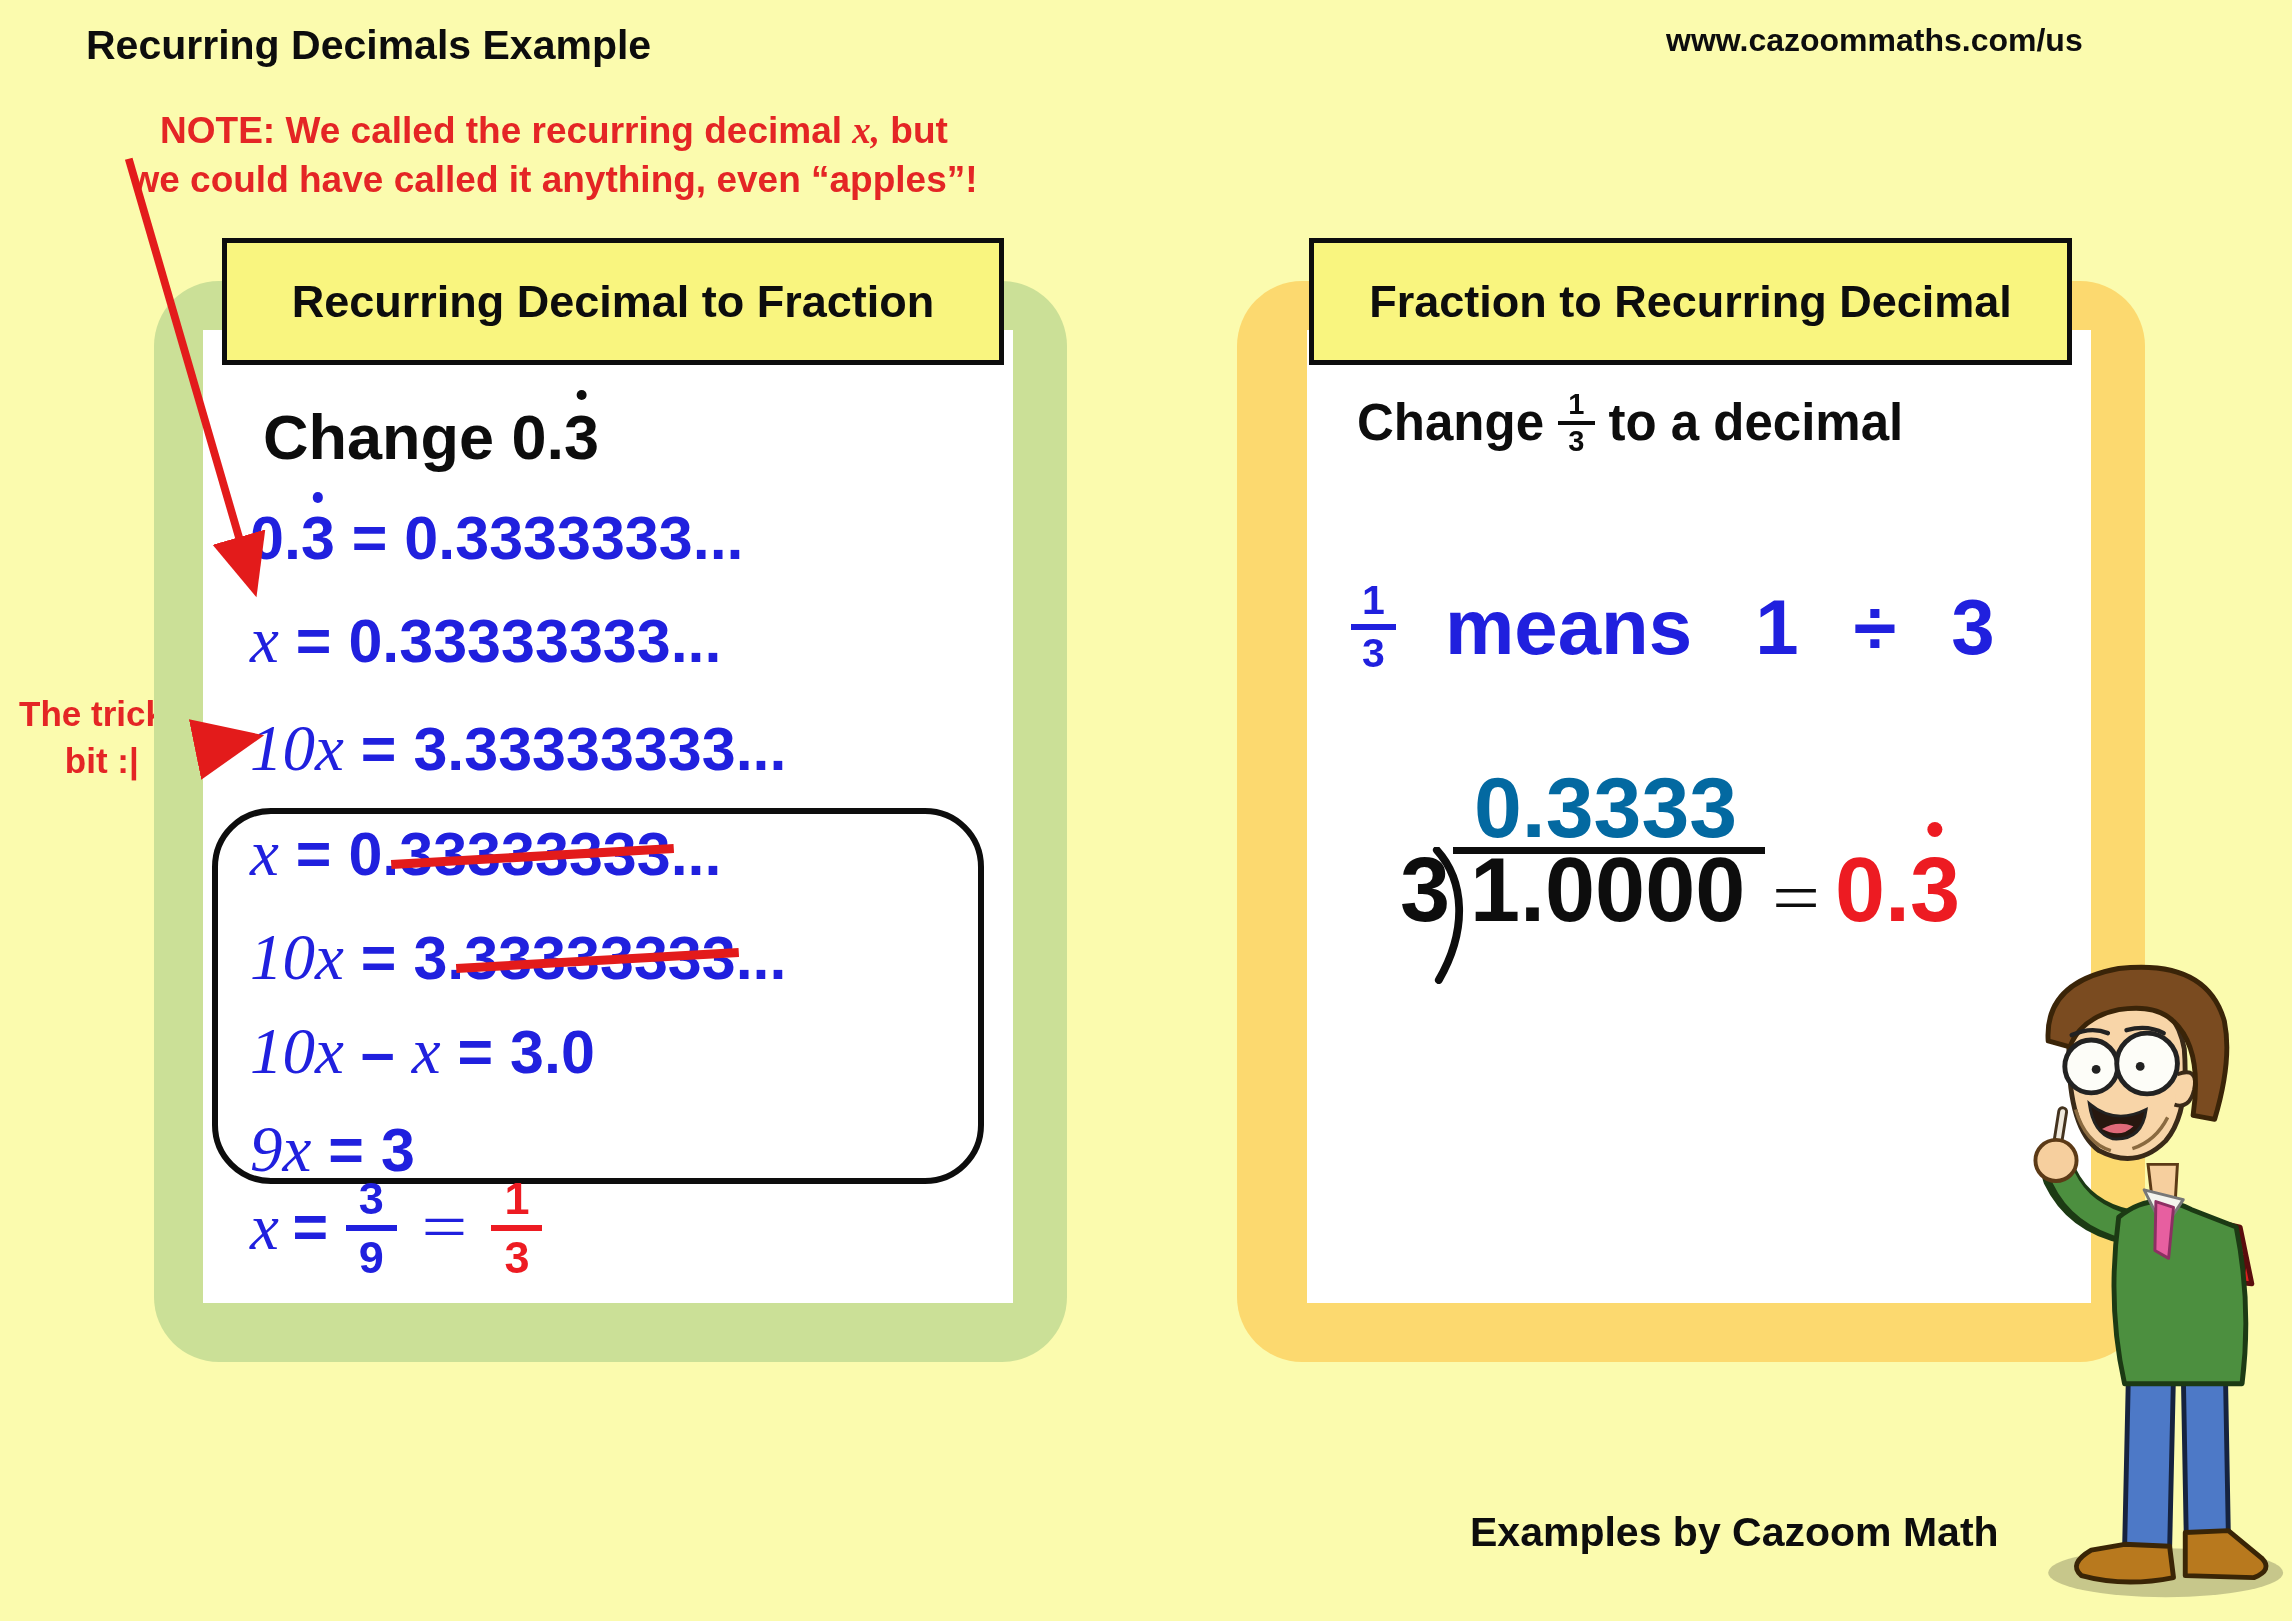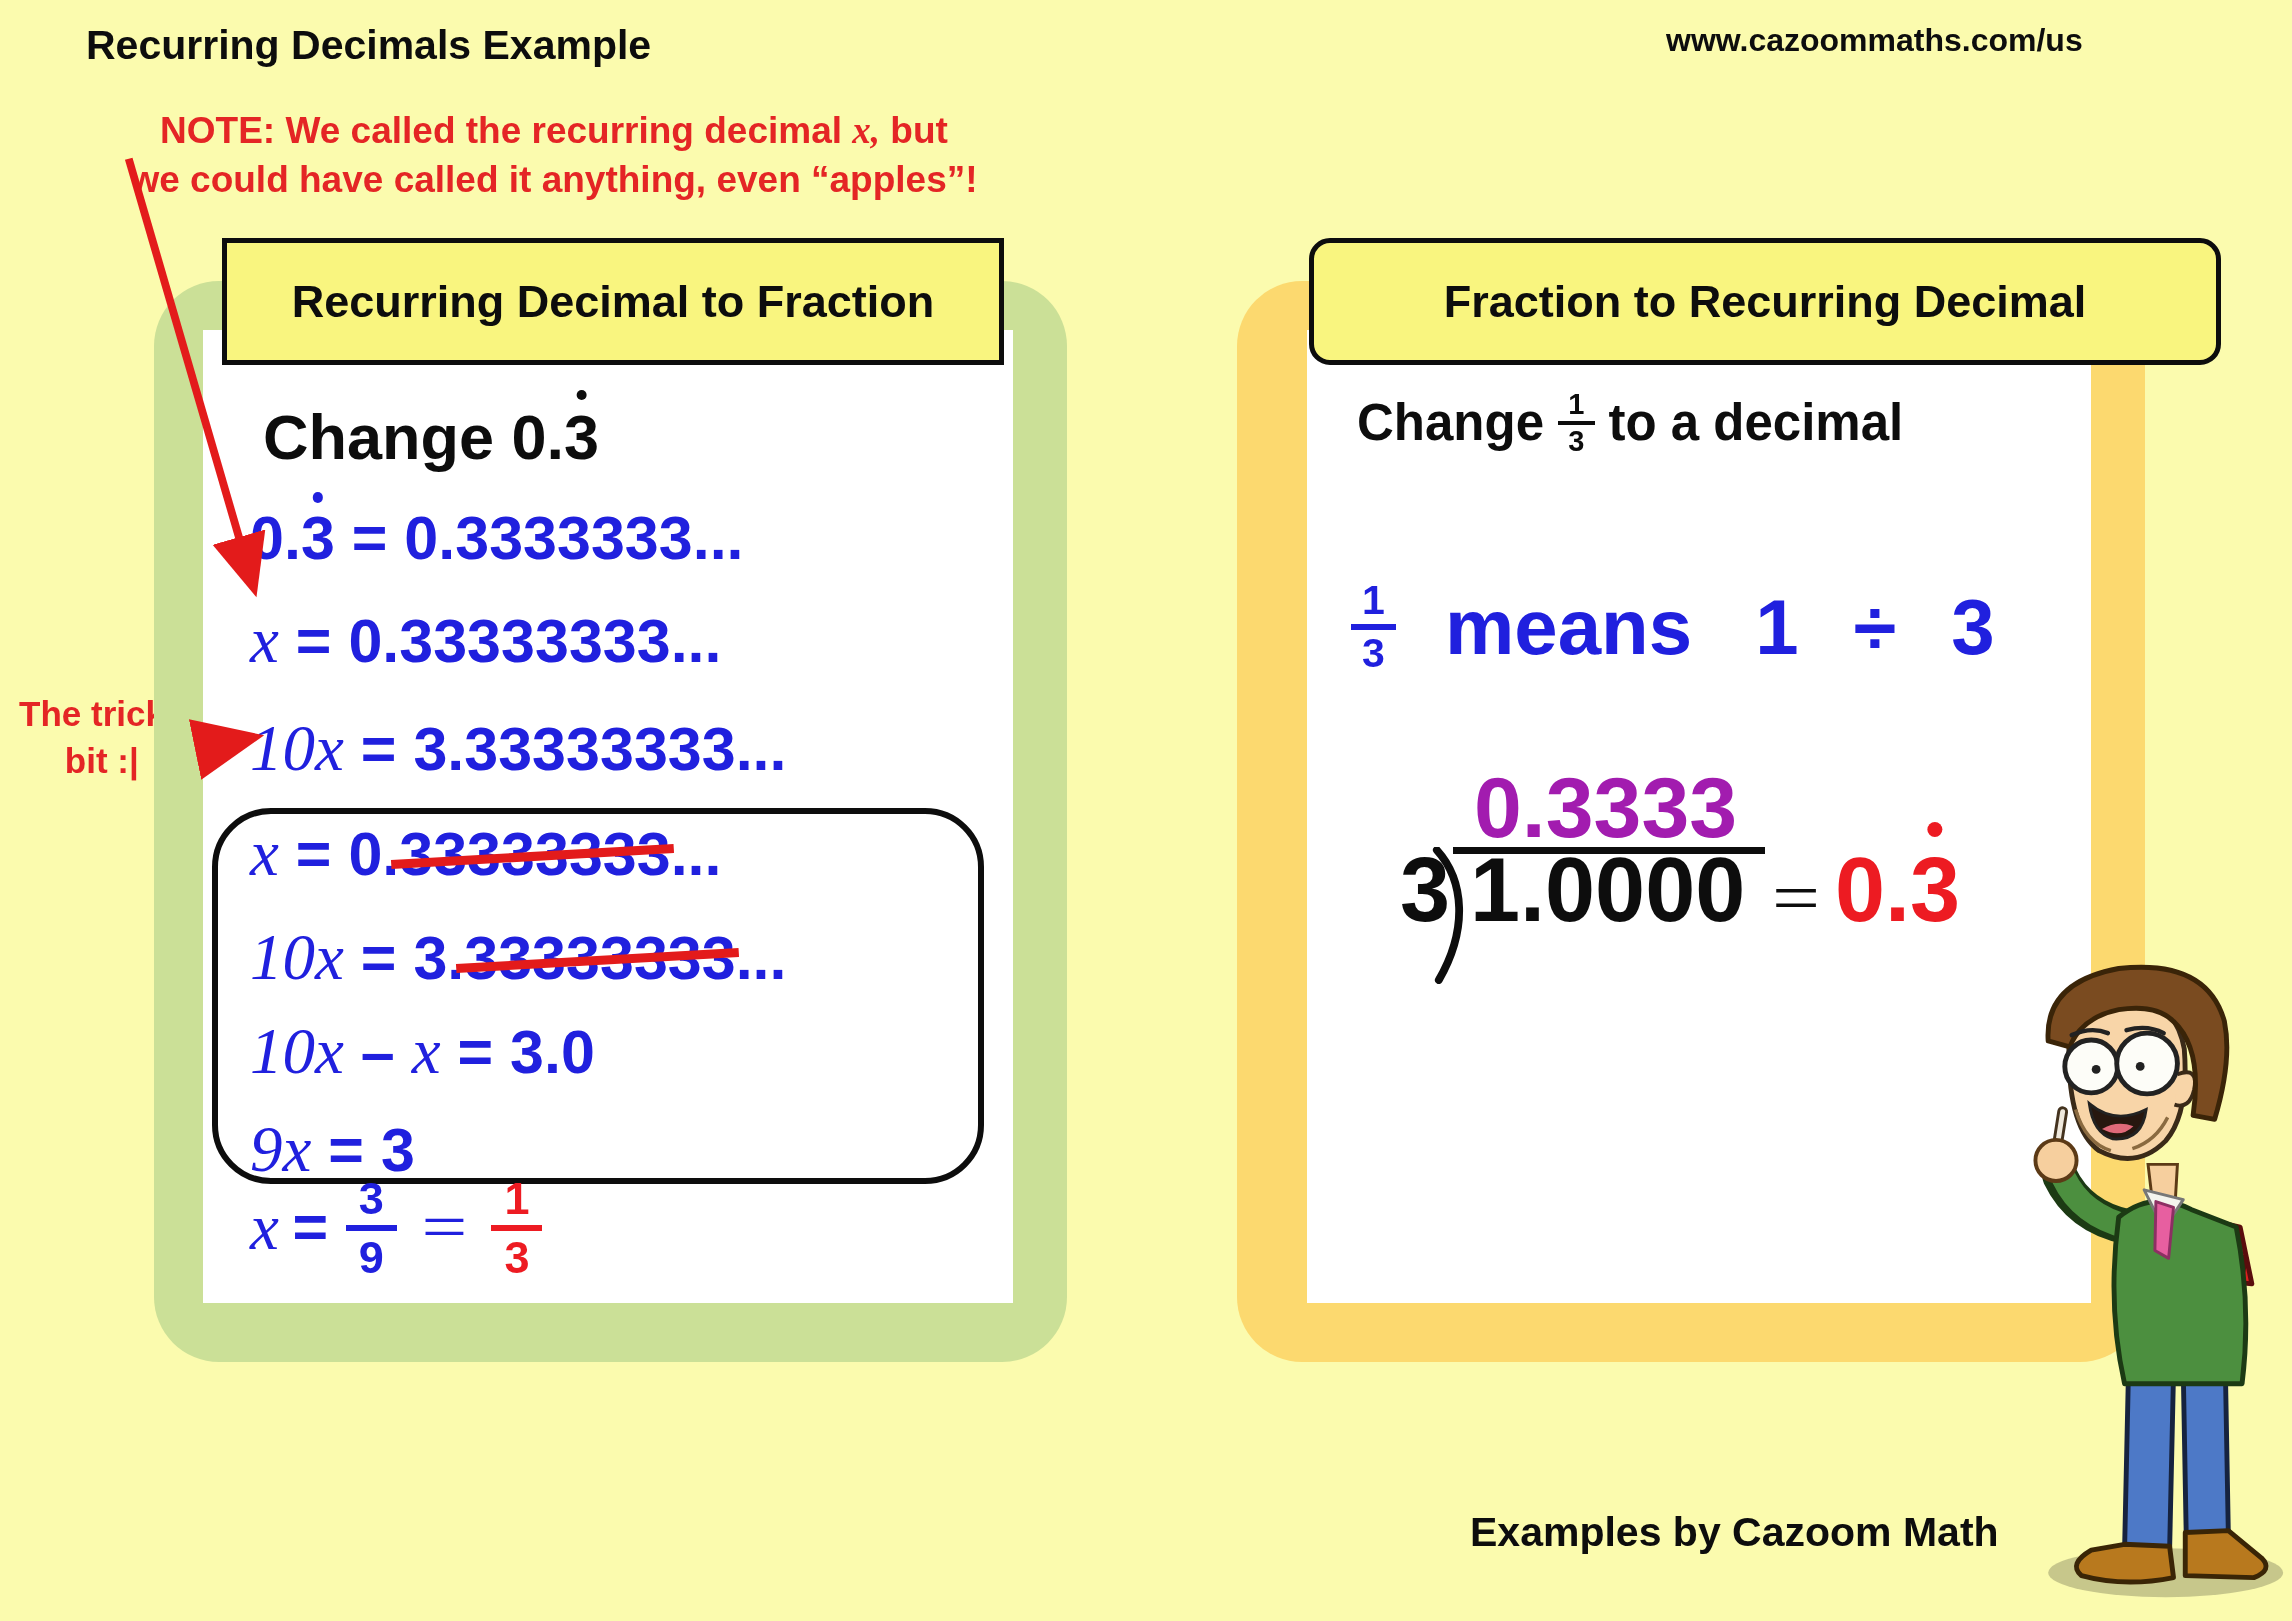--- a/index.html
+++ b/index.html
@@ -22,21 +22,21 @@
   .panel-gold{position:absolute;left:1237px;top:281px;width:908px;height:1081px;
               background:#FCD96F;border-radius:65px;}
   .panel-white{position:absolute;background:#ffffff;}
   .panel-white.left{left:203px;top:330px;width:810px;height:973px;}
   .panel-white.right{left:1307px;top:330px;width:784px;height:973px;}
 
   .hdr{position:absolute;top:238px;height:127px;background:#F9F57F;border:5.9px solid #0d0d0d;
        box-sizing:border-box;display:flex;align-items:center;justify-content:center;
        font-size:45px;font-weight:700;color:#0d0d0d;z-index:5;}
   .hdr.left-hdr{left:222px;width:782px;}
-  .hdr.right-hdr{left:1309px;width:912px;border-radius:21px;}
+  .hdr.right-hdr{left:1309px;width:763px;}
 
   
   .line{position:absolute;display:flex;align-items:baseline;white-space:pre;}
   .blue{color:#2020DE;}
   .red{color:#ED1B22;}
   .bs{font-weight:700;font-size:61px;line-height:1;}
   .var{font-family:"Liberation Serif","DejaVu Serif",serif;font-style:italic;
        font-size:65px;line-height:1;}
   .dotted{position:relative;display:inline-block;}
   .dotted::after{content:'';position:absolute;left:50%;top:-0.26em;width:0.17em;height:0.17em;
@@ -76,21 +76,21 @@
   .rprompt{left:1357px;top:390px;color:#0d0d0d;font-size:51px;font-weight:700;
            align-items:center;display:flex;gap:13.7px;}
   .means{left:1351px;top:580px;align-items:center;display:flex;}
   .means .mw{font-size:78px;font-weight:700;line-height:1;}
   .means .m-word{margin-left:49px;}
   .means .m-a{margin-left:63px;}
   .means .m-op{margin-left:55px;}
   .means .m-b{margin-left:55px;}
 
   .dv-quot{position:absolute;left:1474px;top:764px;font-size:86px;font-weight:700;
-           line-height:1;color:#a21caf;}
+           line-height:1;color:#0369a1;}
   .dv-line{position:absolute;left:1453px;top:847px;width:312px;height:6.9px;background:#0d0d0d;}
   .dv-divisor{position:absolute;left:1400px;top:845px;font-size:90px;font-weight:700;
               line-height:1;color:#0d0d0d;}
   .dv-bracket{position:absolute;left:1431px;top:847px;}
   .dv-dividend{position:absolute;left:1470px;top:845px;font-size:90px;font-weight:700;
                line-height:1;color:#0d0d0d;}
   .dv-eq{position:absolute;left:1776px;top:863px;font-size:71px;line-height:1;color:#0d0d0d;
          font-family:"Liberation Serif","DejaVu Serif",serif;transform:scaleX(1.2);}
   .dv-res{position:absolute;left:1835px;top:845px;font-size:90px;font-weight:700;
           line-height:1;color:#ED1B22;}

